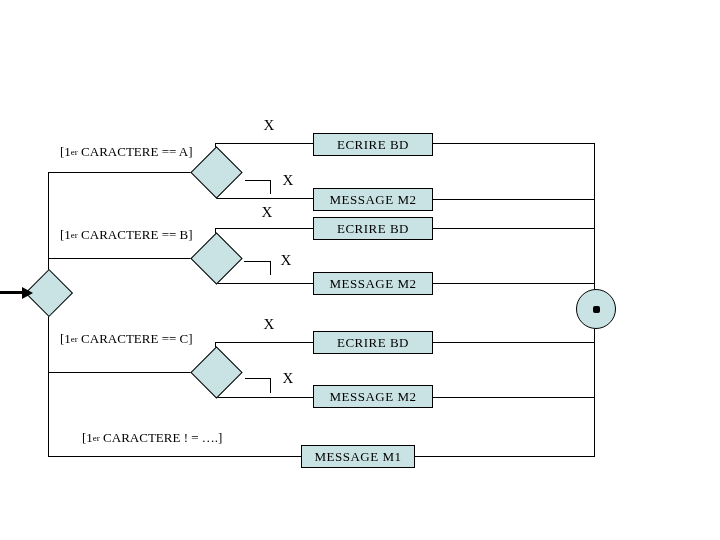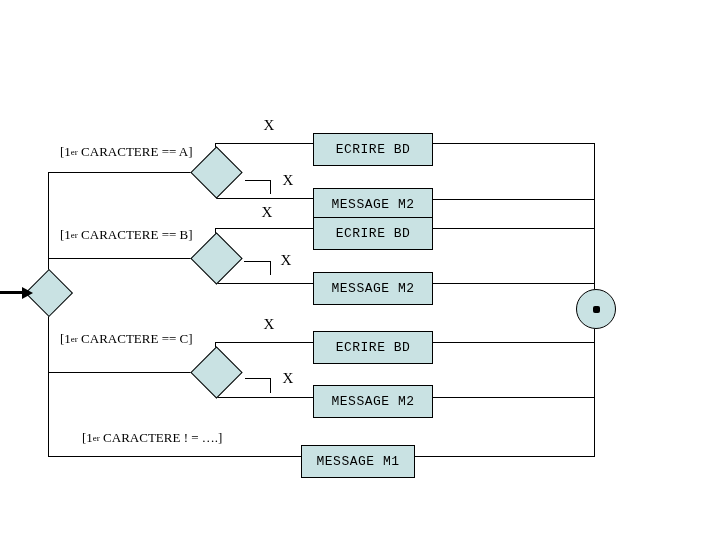--- a/index.html
+++ b/index.html
@@ -2,23 +2,23 @@
 <html><head>
 <meta charset="utf-8">
 <style>
   html,body{margin:0;padding:0;background:#fff;}
   .stage{position:relative;width:720px;height:540px;background:#ffffff;overflow:hidden;
          font-family:"Liberation Serif",serif;color:#000;}
   .title{position:absolute;top:44px;left:0;width:720px;text-align:center;
          font-family:"Liberation Sans",sans-serif;font-size:38px;font-weight:400;
          letter-spacing:0px;color:#000;white-space:nowrap;}
   .ln{position:absolute;background:#000;z-index:1;}
-  .node{position:absolute;width:120px;height:33px;box-sizing:border-box;
+  .node{position:absolute;width:120px;height:23px;box-sizing:border-box;
         background:#c9e2e3;border:1px solid #000;display:flex;align-items:center;
-        justify-content:center;font-size:13px;letter-spacing:.5px;z-index:2;white-space:nowrap;font-family:Liberation Mono, monospace;}
+        justify-content:center;font-size:13px;letter-spacing:.5px;z-index:2;white-space:nowrap;}
   .diamond{position:absolute;box-sizing:border-box;background:#c9e2e3;border:1px solid #000;
         transform:rotate(45deg);z-index:2;}
   .cond{position:absolute;font-size:13px;white-space:nowrap;z-index:2;}
   .cond .sup{font-size:9px;vertical-align:1px;font-family:Liberation Serif, serif;}
   .xlbl{position:absolute;font-size:15px;transform:translateX(-50%);z-index:2;}
   .circle{position:absolute;left:576px;top:289px;width:40px;height:40px;box-sizing:border-box;
         border:1px solid #000;border-radius:50%;background:#c9e2e3;z-index:2;}
   .dot{position:absolute;left:593px;top:306px;width:7px;height:7px;background:#000;
         border-radius:2px;z-index:3;}
   .arrow-line{position:absolute;left:0;top:291px;width:22px;height:3px;background:#000;z-index:1;}

